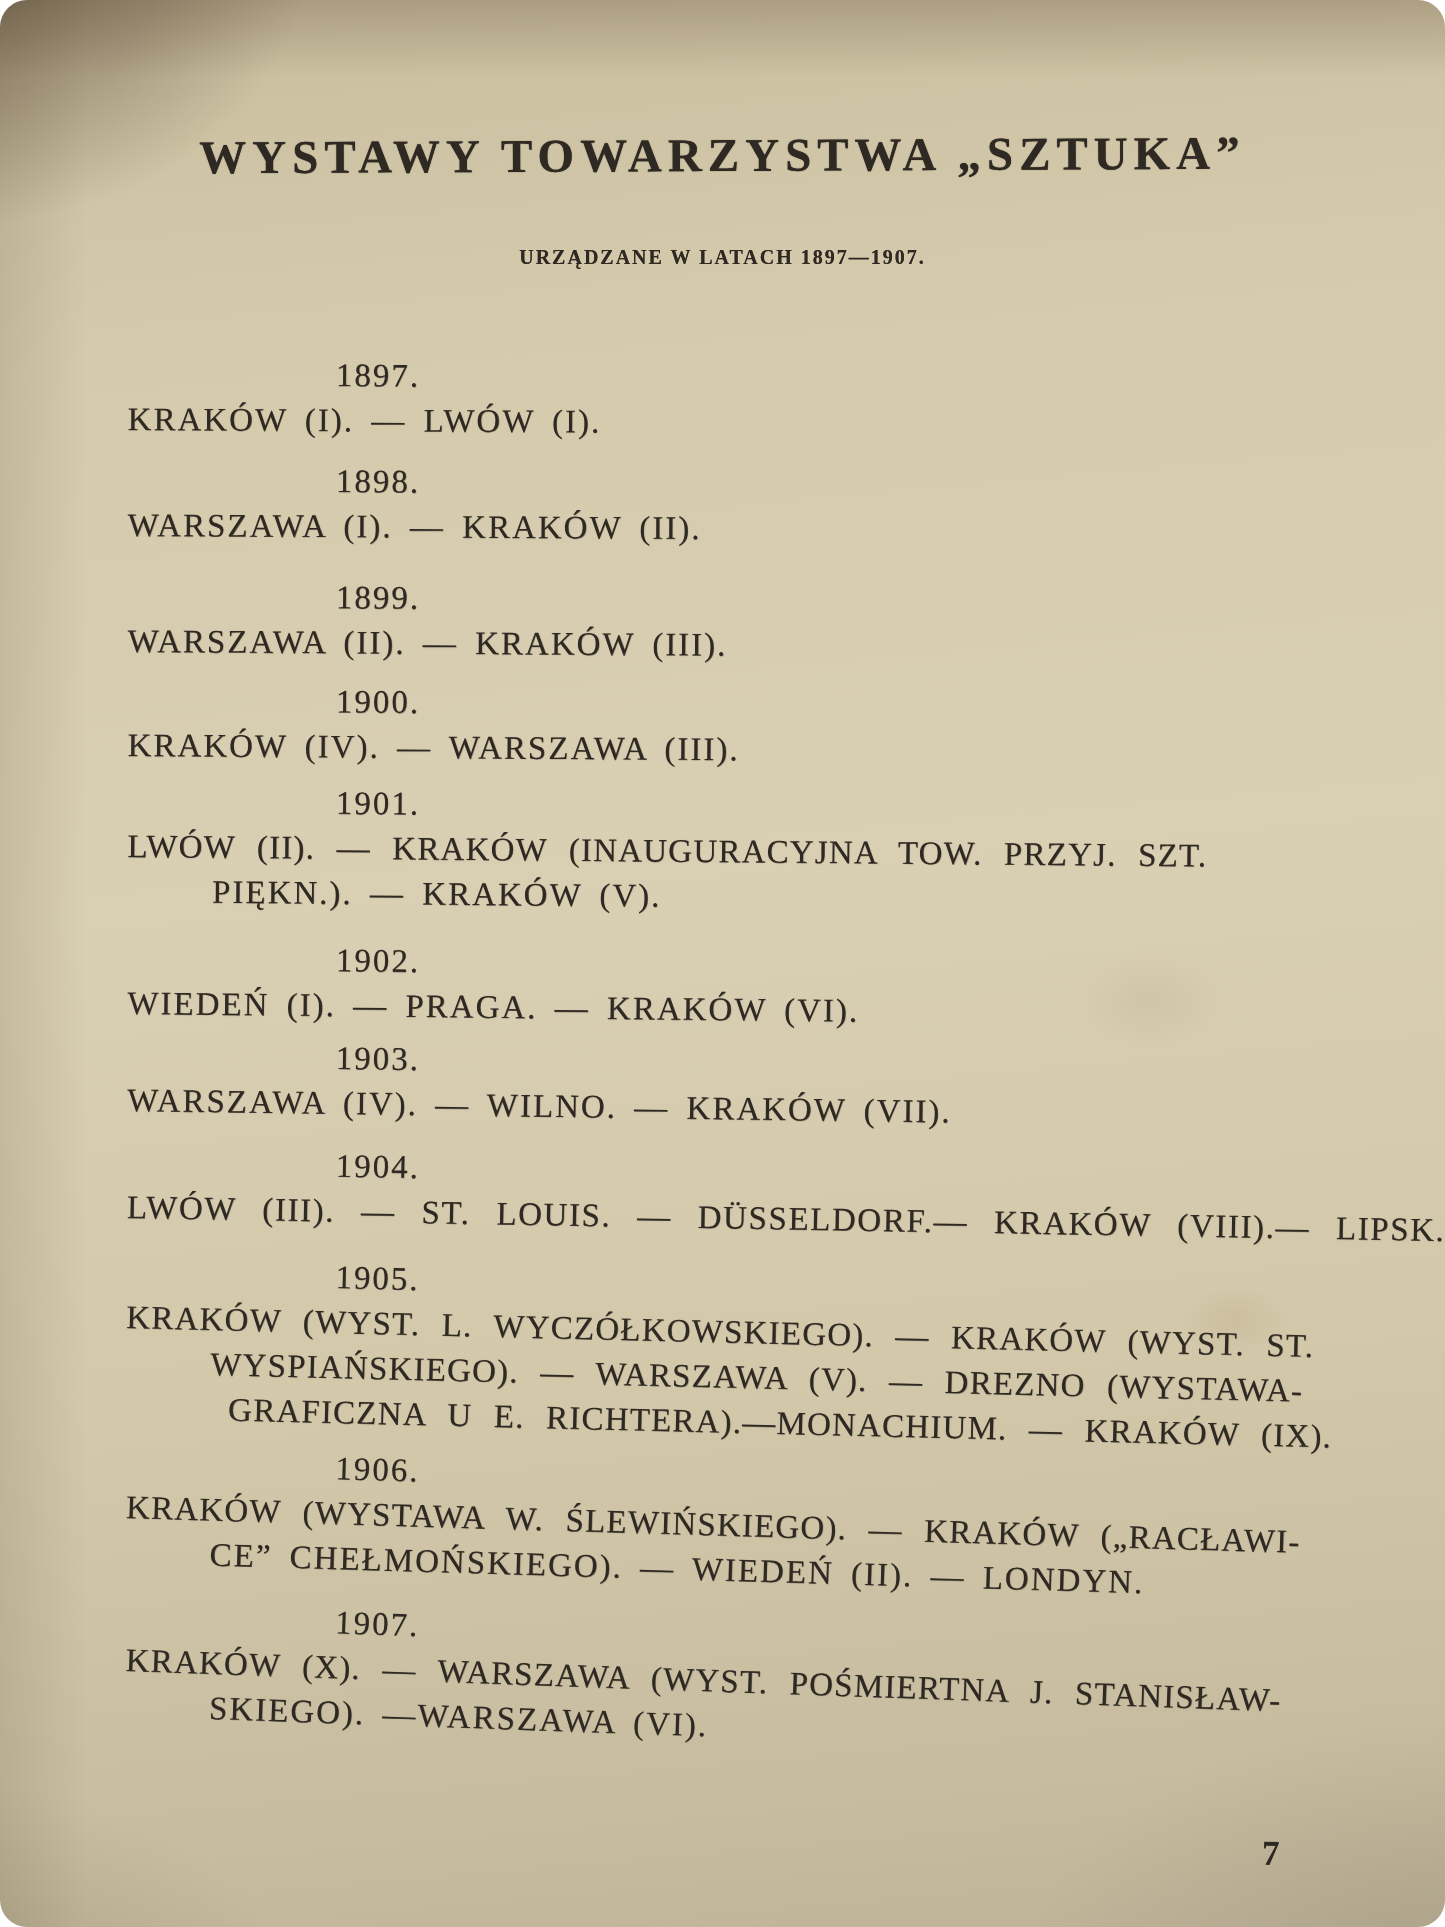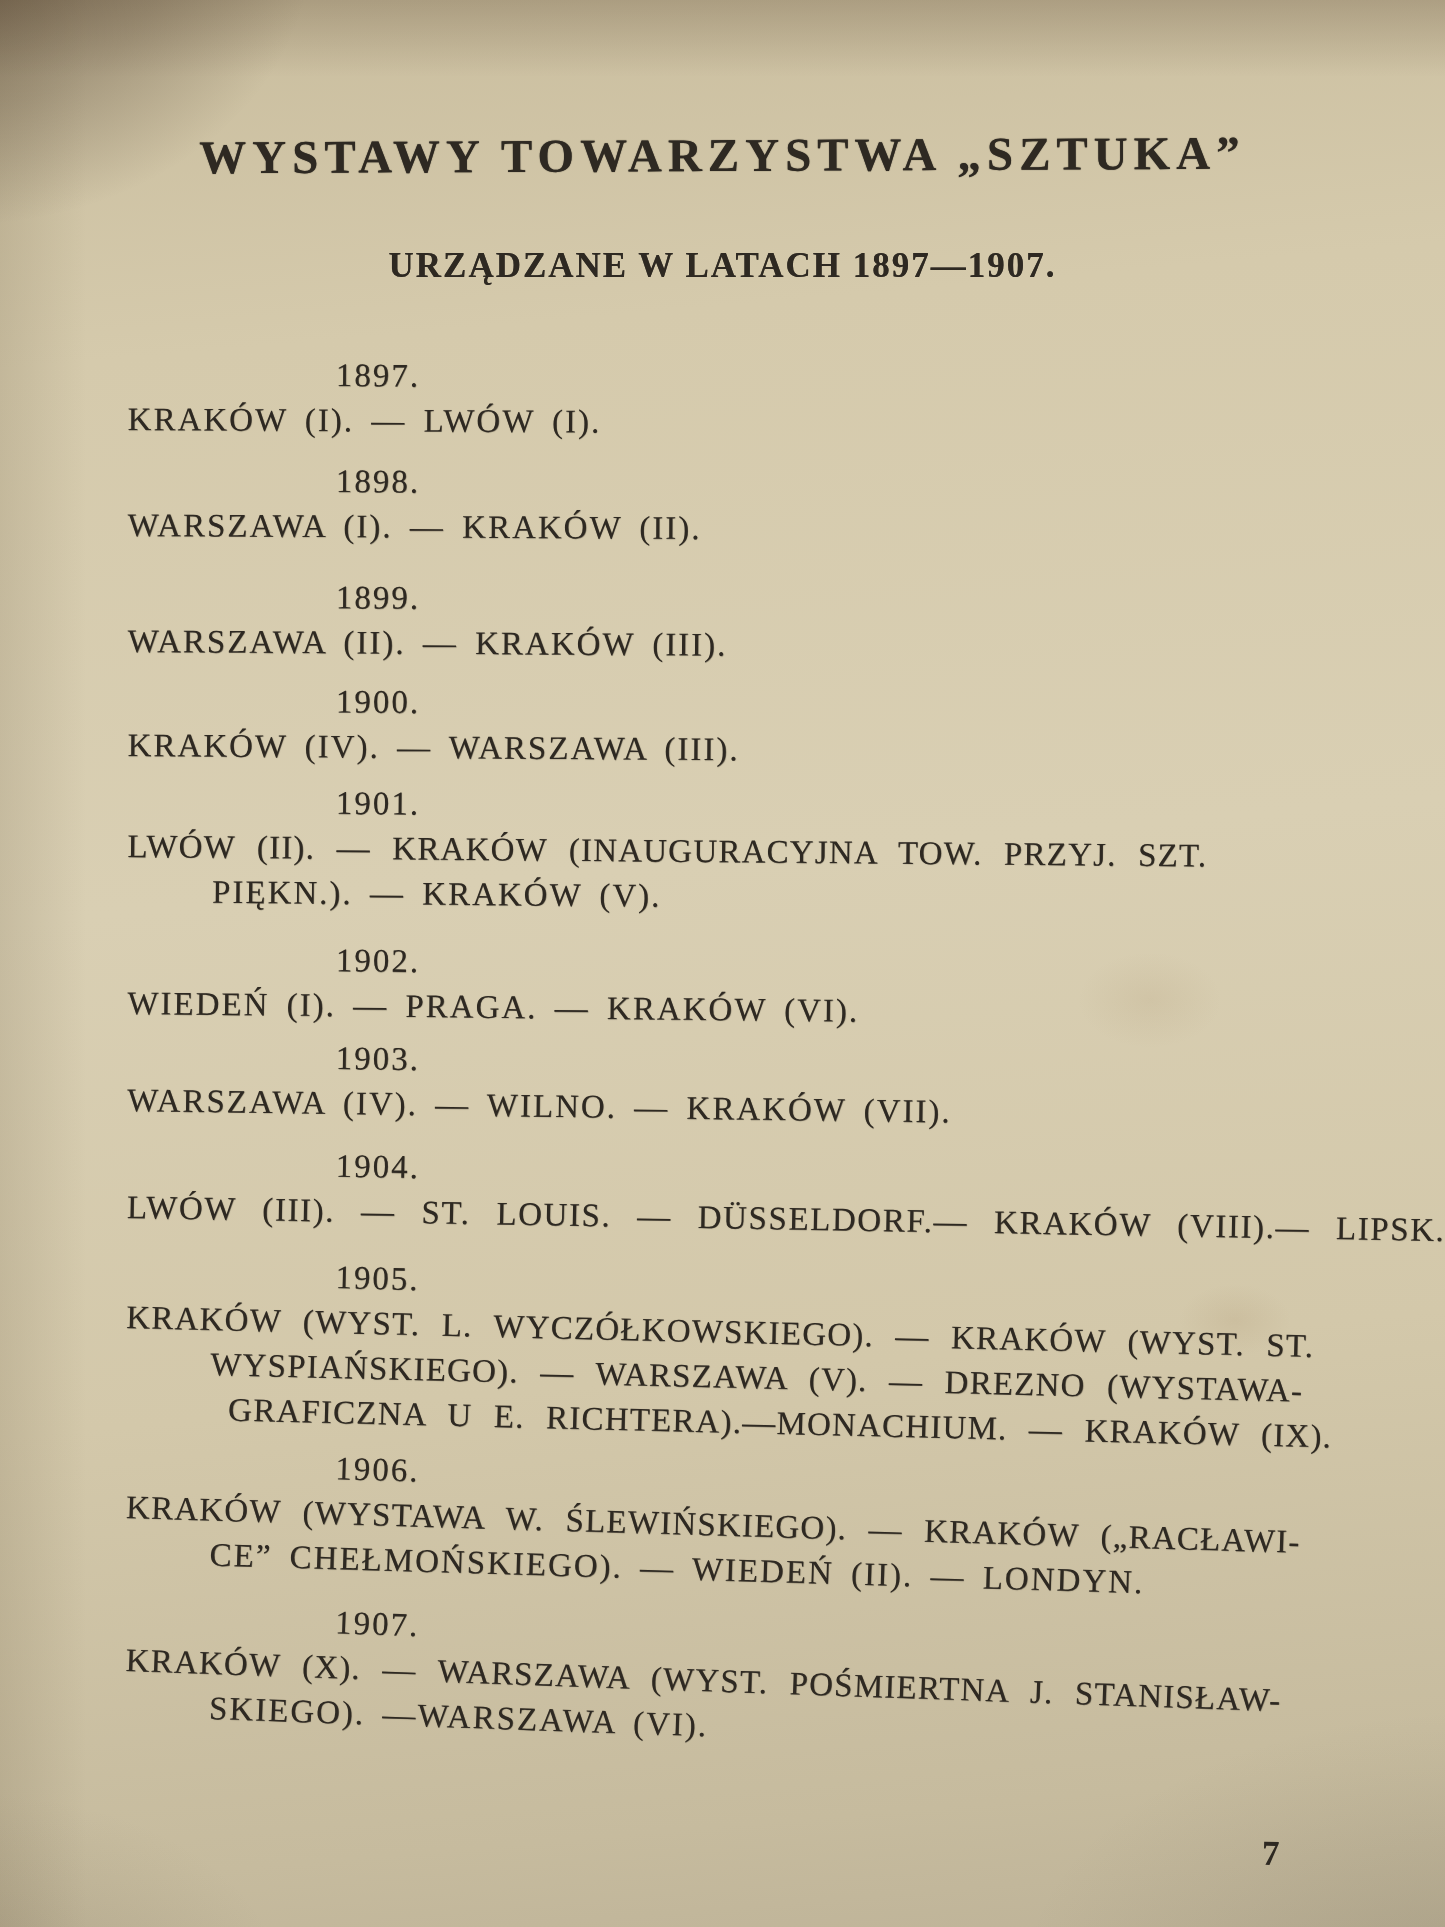--- a/index.html
+++ b/index.html
@@ -14,32 +14,33 @@
     background:
       radial-gradient(520px 420px at -40px -60px, rgba(62,45,30,0.55), rgba(62,45,30,0.26) 40%, rgba(62,45,30,0) 68%),
       linear-gradient(180deg, rgba(90,70,48,0.28), rgba(90,70,48,0) 4%),
       linear-gradient(90deg, rgba(100,85,60,0.16), rgba(100,85,60,0) 6%),
       radial-gradient(700px 420px at 102% 103%, rgba(95,88,70,0.20), rgba(95,88,70,0) 65%),
       radial-gradient(520px 320px at -2% 103%, rgba(95,85,65,0.18), rgba(95,85,65,0) 60%),
       radial-gradient(90px 60px at 1150px 1000px, rgba(150,120,80,0.10), rgba(150,120,80,0) 80%),
       radial-gradient(70px 45px at 1235px 1320px, rgba(150,120,80,0.12), rgba(150,120,80,0) 80%),
       linear-gradient(175deg, #c9bd9e 0%, #d5caac 18%, #d9cfb3 45%, #d3c8aa 70%, #c6bb9e 92%, #beb398 100%);
     color:#2e2922;
+    border-radius:27px;
   }
   .title{
     position:absolute; top:128px; left:0; width:100%;
     text-align:center;
     font-size:47px; font-weight:bold; letter-spacing:6px;
     transform:rotate(-0.25deg);
     text-shadow:0 0 1px rgba(30,26,20,0.8);
   }
   .subtitle{
     position:absolute; top:246px; left:0; width:100%;
     text-align:center;
-    font-size:35px; font-weight:bold; letter-spacing:2px;
+    font-size:20px; font-weight:bold; letter-spacing:2px;
     text-shadow:0 0 0.6px rgba(30,26,20,0.7);
   }
   .section{
     position:absolute; left:128px; width:1195px;
     transform-origin:0 0;
     font-size:33px; letter-spacing:2px; word-spacing:7px;
     text-shadow:0.4px 0.4px 0.7px rgba(40,34,26,0.55);
   }
   .year{
     margin-left:208px;

